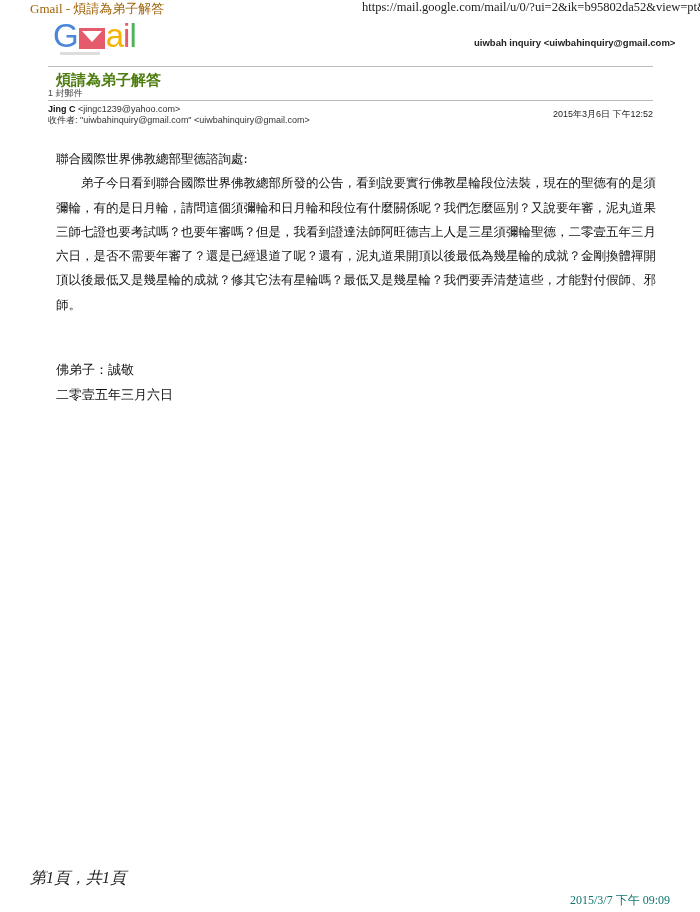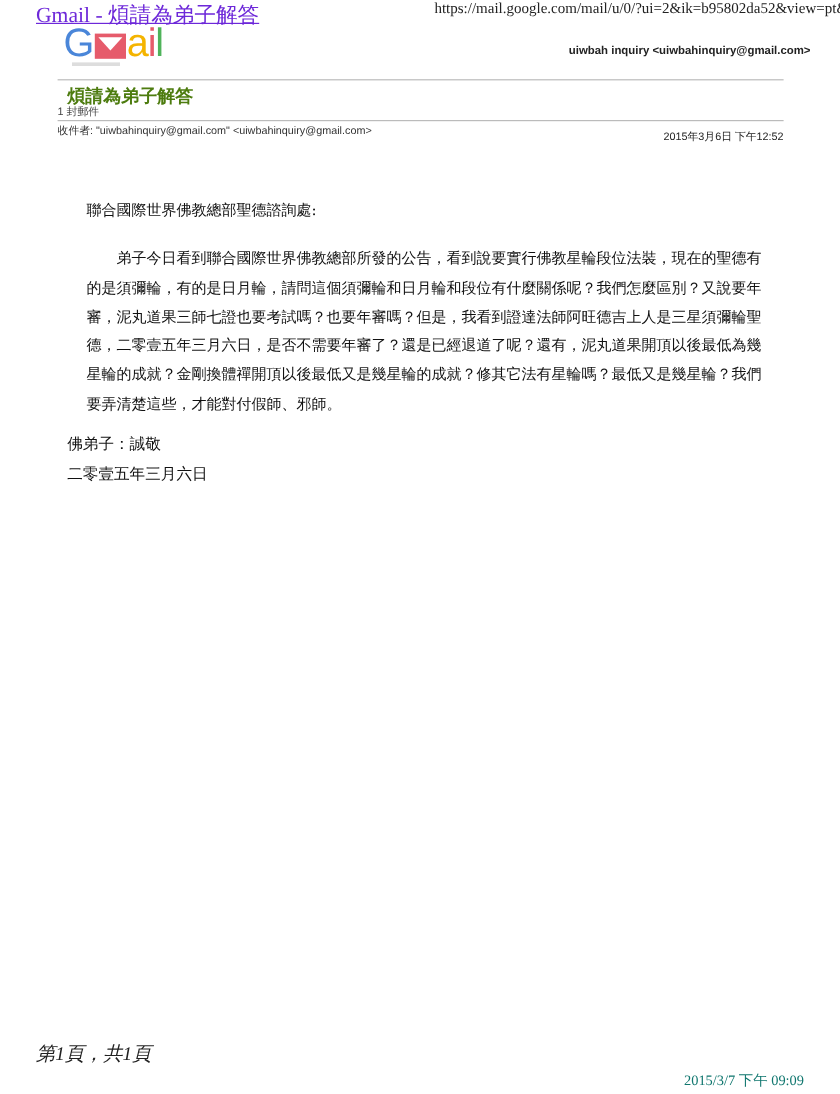--- a/index.html
+++ b/index.html
@@ -2,21 +2,21 @@
 <html><head>
   <meta charset="utf-8">
   <style>
     html, body { margin:0; padding:0; }
     body {
       width:700px; height:912px; background:#ffffff; position:relative; overflow:hidden;
       font-family:"Liberation Sans", sans-serif; color:#111;
     }
     .print-header-left {
       position:absolute; left:30px; top:0px;
-      font-family:"Liberation Serif", serif; font-size:18px; color:#6d28d9;text-decoration:underline;
+      font-family:"Liberation Serif", serif; font-size:13px; color:#a16207;
     }
     .print-header-right {
       position:absolute; left:362px; top:0px;
       font-family:"Liberation Serif", serif; font-size:12.5px; color:#222; white-space:nowrap;
     }
     .logo {
       position:absolute; left:53px; top:18px; height:36px;
       font-family:"Liberation Sans", sans-serif; font-size:33px; letter-spacing:-1px;
       display:flex; align-items:flex-end; line-height:36px;
     }
@@ -42,21 +42,21 @@
       position:absolute; left:56px; top:71px; font-size:15px; font-weight:bold; color:#4d7c0f;
     }
     .count { position:absolute; left:48px; top:87px; font-size:9px; color:#444; }
     .sender-block { position:absolute; left:48px; top:104px; font-size:9px; color:#333; line-height:11px; }
     .sender-block .name { font-weight:bold; color:#111; }
     .msg-date { position:absolute; right:47px; top:108px; font-size:9px; color:#222; white-space:nowrap; }
     .body {
       position:absolute; left:56px; top:147px; width:604px;
       font-family:"DejaVu Serif", serif; font-size:12.5px; line-height:24.3px; color:#111;
     }
-    .body p { margin:16px; }
+    .body p { margin:0; }
     .body .indent { text-indent:25px; }
     .body .thanks { margin-top:11px; text-indent:25px; }
     .sign { text-align:left; position:absolute; left:56px; width:604px; font-family:"DejaVu Serif", serif; font-size:13px; color:#111; }
     .footer-left { position:absolute; left:30px; top:868px; font-family:"Liberation Serif", serif; font-size:16px; color:#222;font-style:italic; }
     .footer-right { position:absolute; right:30px; top:892px; font-family:"Liberation Serif", serif; font-size:12px; color:#0f766e; }
   </style>
 </head>
 <body>
 
 <div class="print-header-left">Gmail - 煩請為弟子解答</div>
@@ -74,20 +74,24 @@
 <div class="account">uiwbah inquiry &lt;uiwbahinquiry@gmail.com&gt;</div>
 
 <div class="rule" style="top:66px;"></div>
 
 <div class="subject">煩請為弟子解答</div>
 <div class="count">1 封郵件</div>
 
 <div class="rule" style="top:100px;"></div>
 
 <div class="sender-block">
+  <div>
+    <span class="name">Jing C</span>
+    <span>&lt;jingc1239@yahoo.com&gt;</span>
+  </div>
   <div>收件者: "uiwbahinquiry@gmail.com" &lt;uiwbahinquiry@gmail.com&gt;</div>
 </div>
 <div class="msg-date">2015年3月6日 下午12:52</div>
 
 <div class="body">
   <p>聯合國際世界佛教總部聖德諮詢處:</p>
   <p class="indent">弟子今日看到聯合國際世界佛教總部所發的公告，看到說要實行佛教星輪段位法裝，現在的聖德有的是須彌輪，有的是日月輪，請問這個須彌輪和日月輪和段位有什麼關係呢？我們怎麼區別？又說要年審，泥丸道果三師七證也要考試嗎？也要年審嗎？但是，我看到證達法師阿旺德吉上人是三星須彌輪聖德，二零壹五年三月六日，是否不需要年審了？還是已經退道了呢？還有，泥丸道果開頂以後最低為幾星輪的成就？金剛換體禪開頂以後最低又是幾星輪的成就？修其它法有星輪嗎？最低又是幾星輪？我們要弄清楚這些，才能對付假師、邪師。</p>
 </div>
 
 <div class="sign" style="top:361px;">佛弟子：誠敬</div>

